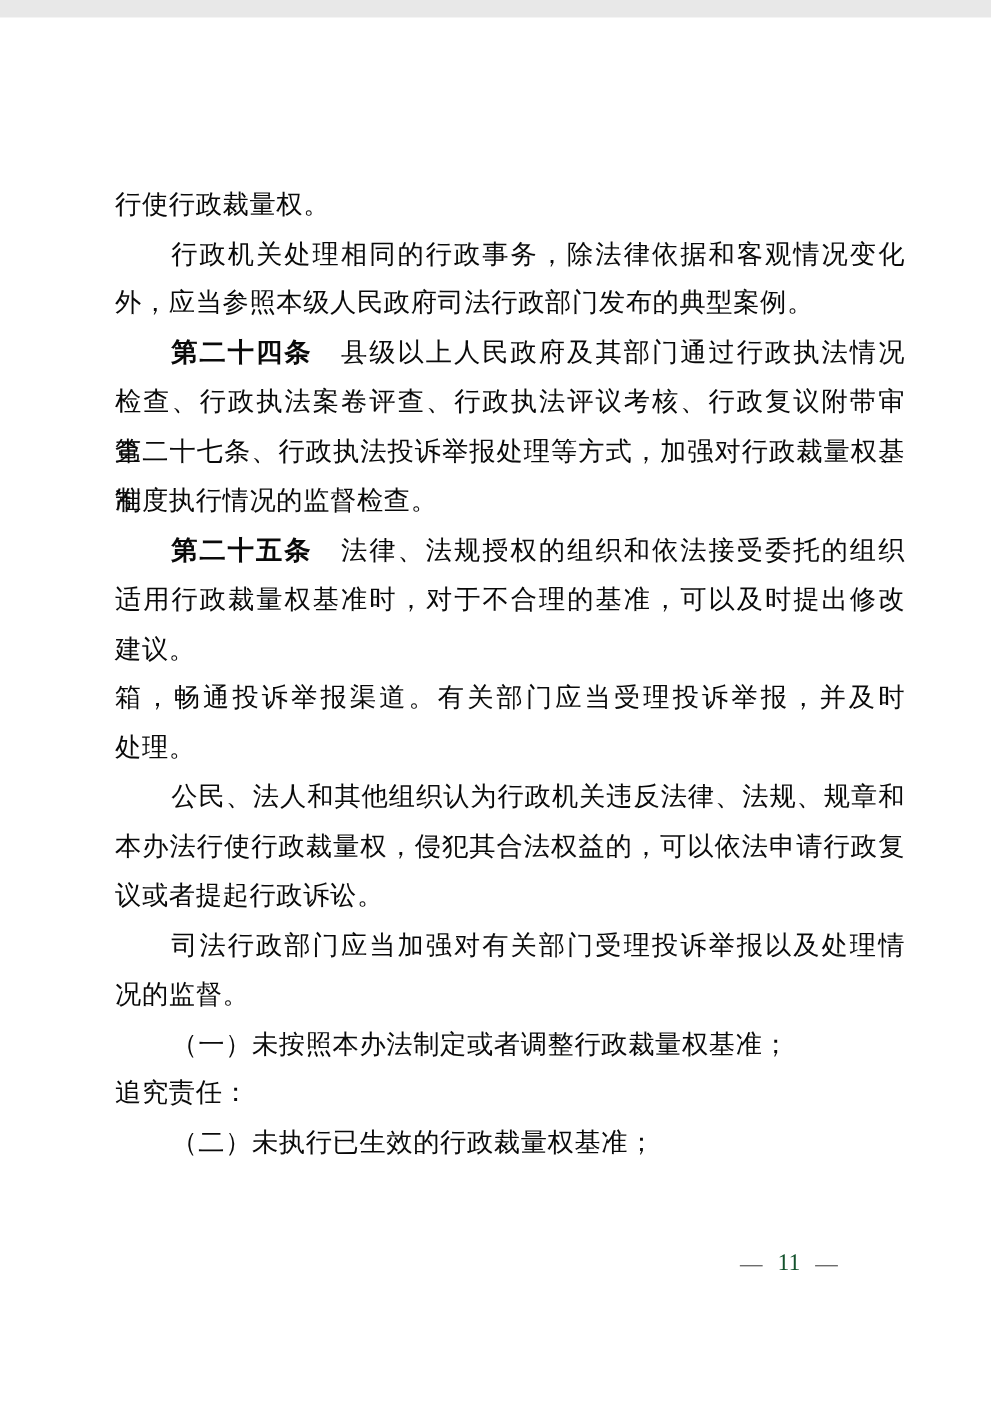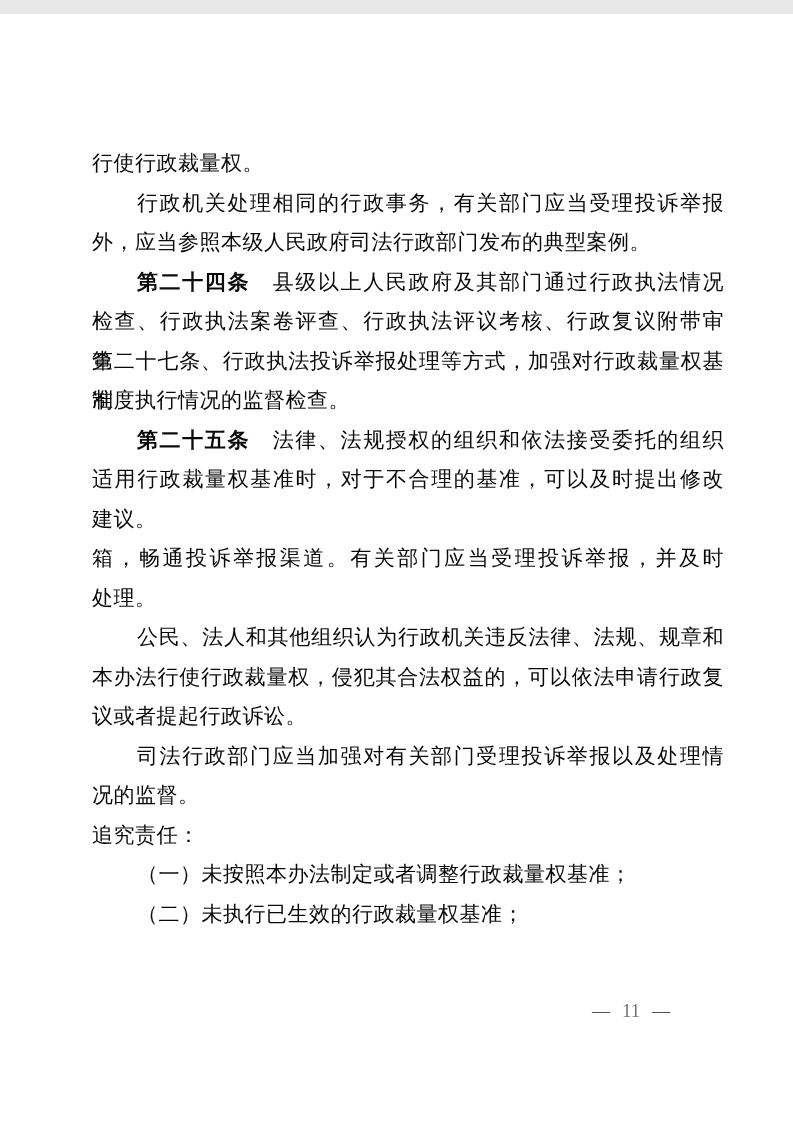--- a/index.html
+++ b/index.html
@@ -44,46 +44,46 @@
     top: 984px;
     left: 592px;
     display: flex;
     align-items: center;
     gap: 12px;
     height: 26px;
     line-height: 26px;
     font-size: 18px;
   }
   .footer .dash { color: #4a4a4a; letter-spacing: 0; }
-  .footer .num { color: #737373; font-size: 19px; }
+  .footer .num { color: #14532d; font-size: 19px; }
 </style>
 </head>
 <body>
 
 <div class="page">
   <div class="content">
     <div class="line"><span>行使行政裁量权。</span></div>
-    <div class="line just indent"><span>行政机关处理相同的行政事务，有关部门应当受理投诉举报</span></div>
+    <div class="line just indent"><span>行政机关处理相同的行政事务，除法律依据和客观情况变化</span></div>
     <div class="line"><span>外，应当参照本级人民政府司法行政部门发布的典型案例。</span></div>
     <div class="line just indent"><span class="anum">第二十四条</span><span>　县级以上人民政府及其部门通过行政执法情况</span></div>
     <div class="line just"><span>检查、行政执法案卷评查、行政执法评议考核、行政复议附带审查、</span></div>
     <div class="line just"><span>第二十七条、行政执法投诉举报处理等方式，加强对行政裁量权基准</span></div>
     <div class="line"><span>制度执行情况的监督检查。</span></div>
     <div class="line just indent"><span class="anum">第二十五条</span><span>　法律、法规授权的组织和依法接受委托的组织</span></div>
     <div class="line just"><span>适用行政裁量权基准时，对于不合理的基准，可以及时提出修改</span></div>
     <div class="line"><span>建议。</span></div>
     <div class="line just"><span>箱，畅通投诉举报渠道。有关部门应当受理投诉举报，并及时</span></div>
     <div class="line"><span>处理。</span></div>
     <div class="line just indent"><span>公民、法人和其他组织认为行政机关违反法律、法规、规章和</span></div>
     <div class="line just"><span>本办法行使行政裁量权，侵犯其合法权益的，可以依法申请行政复</span></div>
     <div class="line"><span>议或者提起行政诉讼。</span></div>
     <div class="line just indent"><span>司法行政部门应当加强对有关部门受理投诉举报以及处理情</span></div>
     <div class="line"><span>况的监督。</span></div>
+    <div class="line indent"><span>（一）未按照本办法制定或者调整行政裁量权基准；</span></div>
     <div class="line"><span>追究责任：</span></div>
-    <div class="line indent"><span>（一）未按照本办法制定或者调整行政裁量权基准；</span></div>
     <div class="line indent"><span>（二）未执行已生效的行政裁量权基准；</span></div>
   </div>
 
   <div class="footer">
     <span class="dash">—</span>
     <span class="num">11</span>
     <span class="dash">—</span>
   </div>
 </div>
 

